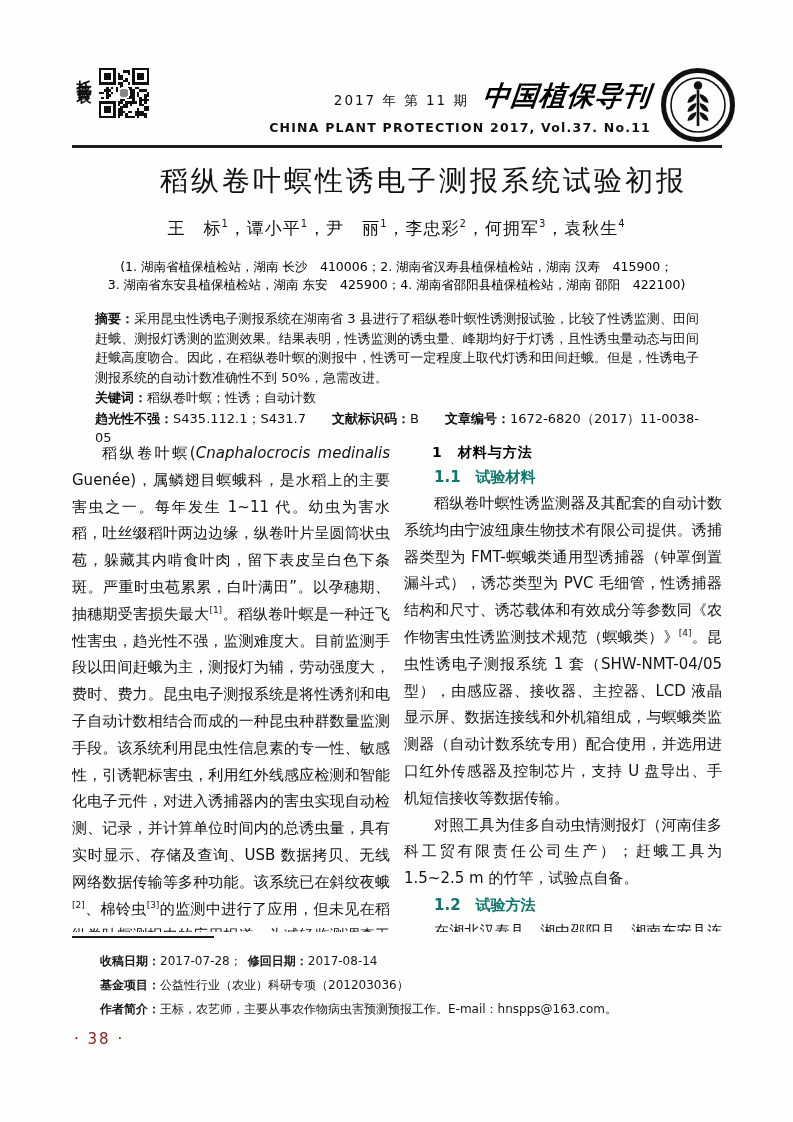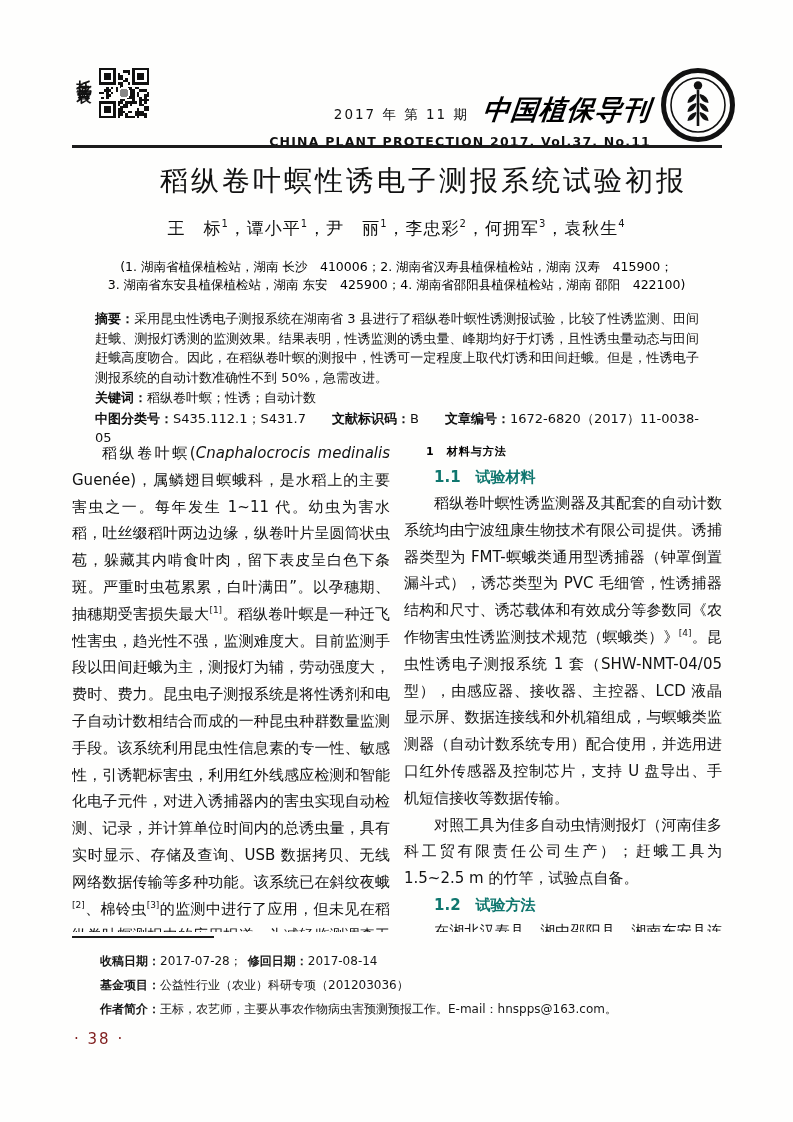--- a/index.html
+++ b/index.html
@@ -13,21 +13,21 @@
     position:relative;width:793px;height:1122px;
     background:#fefefd;overflow:hidden;
   }
   
   .brand-vertical{
     position:absolute;left:74px;top:68px;height:80px;
     writing-mode:vertical-rl;text-orientation:upright;
     font-size:15px;font-weight:bold;letter-spacing:3px;color:#111;
   }
   .qr{position:absolute;left:99px;top:68px;width:50px;height:50px;}
-  .masthead{position:absolute;top:92px;right:142px;text-align:right;white-space:nowrap;}
+  .masthead{position:absolute;top:78px;right:142px;text-align:right;white-space:nowrap;}
   .masthead .line1{display:flex;align-items:baseline;justify-content:flex-end;gap:14px;}
   .issue-cn{font-size:13.5px;letter-spacing:2px;color:#111;}
   .journal-cn{
     font-size:27px;font-weight:bold;font-style:italic;letter-spacing:1px;color:#000;
     transform:skewX(-6deg);display:inline-block;
   }
   .issue-en{margin-top:6px;font-size:12.5px;font-weight:bold;letter-spacing:1.2px;color:#111;}
   .seal{position:absolute;top:68px;right:58px;width:74px;height:74px;}
   .header-rule{position:absolute;top:145px;left:72px;width:650px;height:2.5px;background:#1c1c1c;}
   
@@ -56,21 +56,21 @@
   
   .columns{
     position:absolute;top:440px;left:72px;width:650px;height:492px;
     display:flex;gap:14px;overflow:hidden;
   }
   .col{width:318px;font-size:15px;line-height:26.8px;text-align:justify;color:#121212;}
   .col p{margin:0;text-indent:2em;}
   .col sup{font-size:9px;line-height:0;}
   .latin{font-style:italic;}
   .h1{
-    font-size:11px;font-weight:bold;letter-spacing:1px;color:#000;
+    font-size:14px;font-weight:bold;letter-spacing:1px;color:#000;
     margin:6px 0 14px 0;text-indent:0;line-height:24px;
   }
   .h2{
     font-size:15px;font-weight:bold;color:#0f766e;
     margin:3px 0 3px 0;text-indent:0;line-height:26px;
   }
   
   .footnotes{position:absolute;top:936px;left:72px;width:650px;}
   .fn-rule{width:142px;height:1.5px;background:#1c1c1c;margin-bottom:11px;}
   .fn-line{font-size:12px;line-height:24px;color:#161616;padding-left:28px;}
@@ -250,21 +250,21 @@
   </div>
 
   <div class="affils">
     <div>(1. 湖南省植保植检站，湖南 长沙　410006；2. 湖南省汉寿县植保植检站，湖南 汉寿　415900；</div>
     <div>3. 湖南省东安县植保植检站，湖南 东安　425900；4. 湖南省邵阳县植保植检站，湖南 邵阳　422100)</div>
   </div>
 
   <div class="abstract-wrap">
     <div><b>摘要：</b><span>采用昆虫性诱电子测报系统在湖南省 3 县进行了稻纵卷叶螟性诱测报试验，比较了性诱监测、田间赶蛾、测报灯诱测的监测效果。结果表明，性诱监测的诱虫量、峰期均好于灯诱，且性诱虫量动态与田间赶蛾高度吻合。因此，在稻纵卷叶螟的测报中，性诱可一定程度上取代灯诱和田间赶蛾。但是，性诱电子测报系统的自动计数准确性不到 50%，急需改进。</span></div>
     <div class="kw-line"><b>关键词：</b><span>稻纵卷叶螟；性诱；自动计数</span></div>
-    <div class="meta-line"><b>中图分类号：</b><span>S435.112.1；S431.7</span><span class="gap"></span><b>文献标识码：</b><span>B</span><span class="gap"></span><b>文章编号：</b><span>1672-6820（2017）11-0038-05</span></div>
+    <div class="meta-line"><b>趋光性不强：</b><span>S435.112.1；S431.7</span><span class="gap"></span><b>文献标识码：</b><span>B</span><span class="gap"></span><b>文章编号：</b><span>1672-6820（2017）11-0038-05</span></div>
   </div>
 
   <div class="columns">
     <div class="col">
       <p><span>稻纵卷叶螟(</span><span class="latin">Cnaphalocrocis medinalis</span><span> Guenée)，属鳞翅目螟蛾科，是水稻上的主要害虫之一。每年发生 1~11 代。幼虫为害水稻，吐丝缀稻叶两边边缘，纵卷叶片呈圆筒状虫苞，躲藏其内啃食叶肉，留下表皮呈白色下条斑。严重时虫苞累累，白叶满田”。以孕穗期、抽穗期受害损失最大</span><sup>[1]</sup><span>。稻纵卷叶螟是一种迁飞性害虫，趋光性不强，监测难度大。目前监测手段以田间赶蛾为主，测报灯为辅，劳动强度大，费时、费力。昆虫电子测报系统是将性诱剂和电子自动计数相结合而成的一种昆虫种群数量监测手段。该系统利用昆虫性信息素的专一性、敏感性，引诱靶标害虫，利用红外线感应检测和智能化电子元件，对进入诱捕器内的害虫实现自动检测、记录，并计算单位时间内的总诱虫量，具有实时显示、存储及查询、USB 数据拷贝、无线网络数据传输等多种功能。该系统已在斜纹夜蛾</span><sup>[2]</sup><span>、棉铃虫</span><sup>[3]</sup><span>的监测中进行了应用，但未见在稻纵卷叶螟测报中的应用报道。为减轻监测调查工作强度、探索新的监测方法，2016 年在湖南省汉寿县、邵阳县、东安县开展了稻纵卷叶螟性诱监测和电子测报系统应用试验，比较分析性诱、灯诱和田间赶蛾的监测效果，以期为稻纵卷叶螟监测方法的改进提供参考。</span></p>
     </div>
     <div class="col">
       <p class="h1">1　材料与方法</p>
       <p class="h2">1.1　试验材料</p>
       <p><span>稻纵卷叶螟性诱监测器及其配套的自动计数系统均由宁波纽康生物技术有限公司提供。诱捕器类型为 FMT-螟蛾类通用型诱捕器（钟罩倒置漏斗式），诱芯类型为 PVC 毛细管，性诱捕器结构和尺寸、诱芯载体和有效成分等参数同《农作物害虫性诱监测技术规范（螟蛾类）》</span><sup>[4]</sup><span>。昆虫性诱电子测报系统 1 套（SHW-NMT-04/05 型），由感应器、接收器、主控器、LCD 液晶显示屏、数据连接线和外机箱组成，与螟蛾类监测器（自动计数系统专用）配合使用，并选用进口红外传感器及控制芯片，支持 U 盘导出、手机短信接收等数据传输。</span></p>

